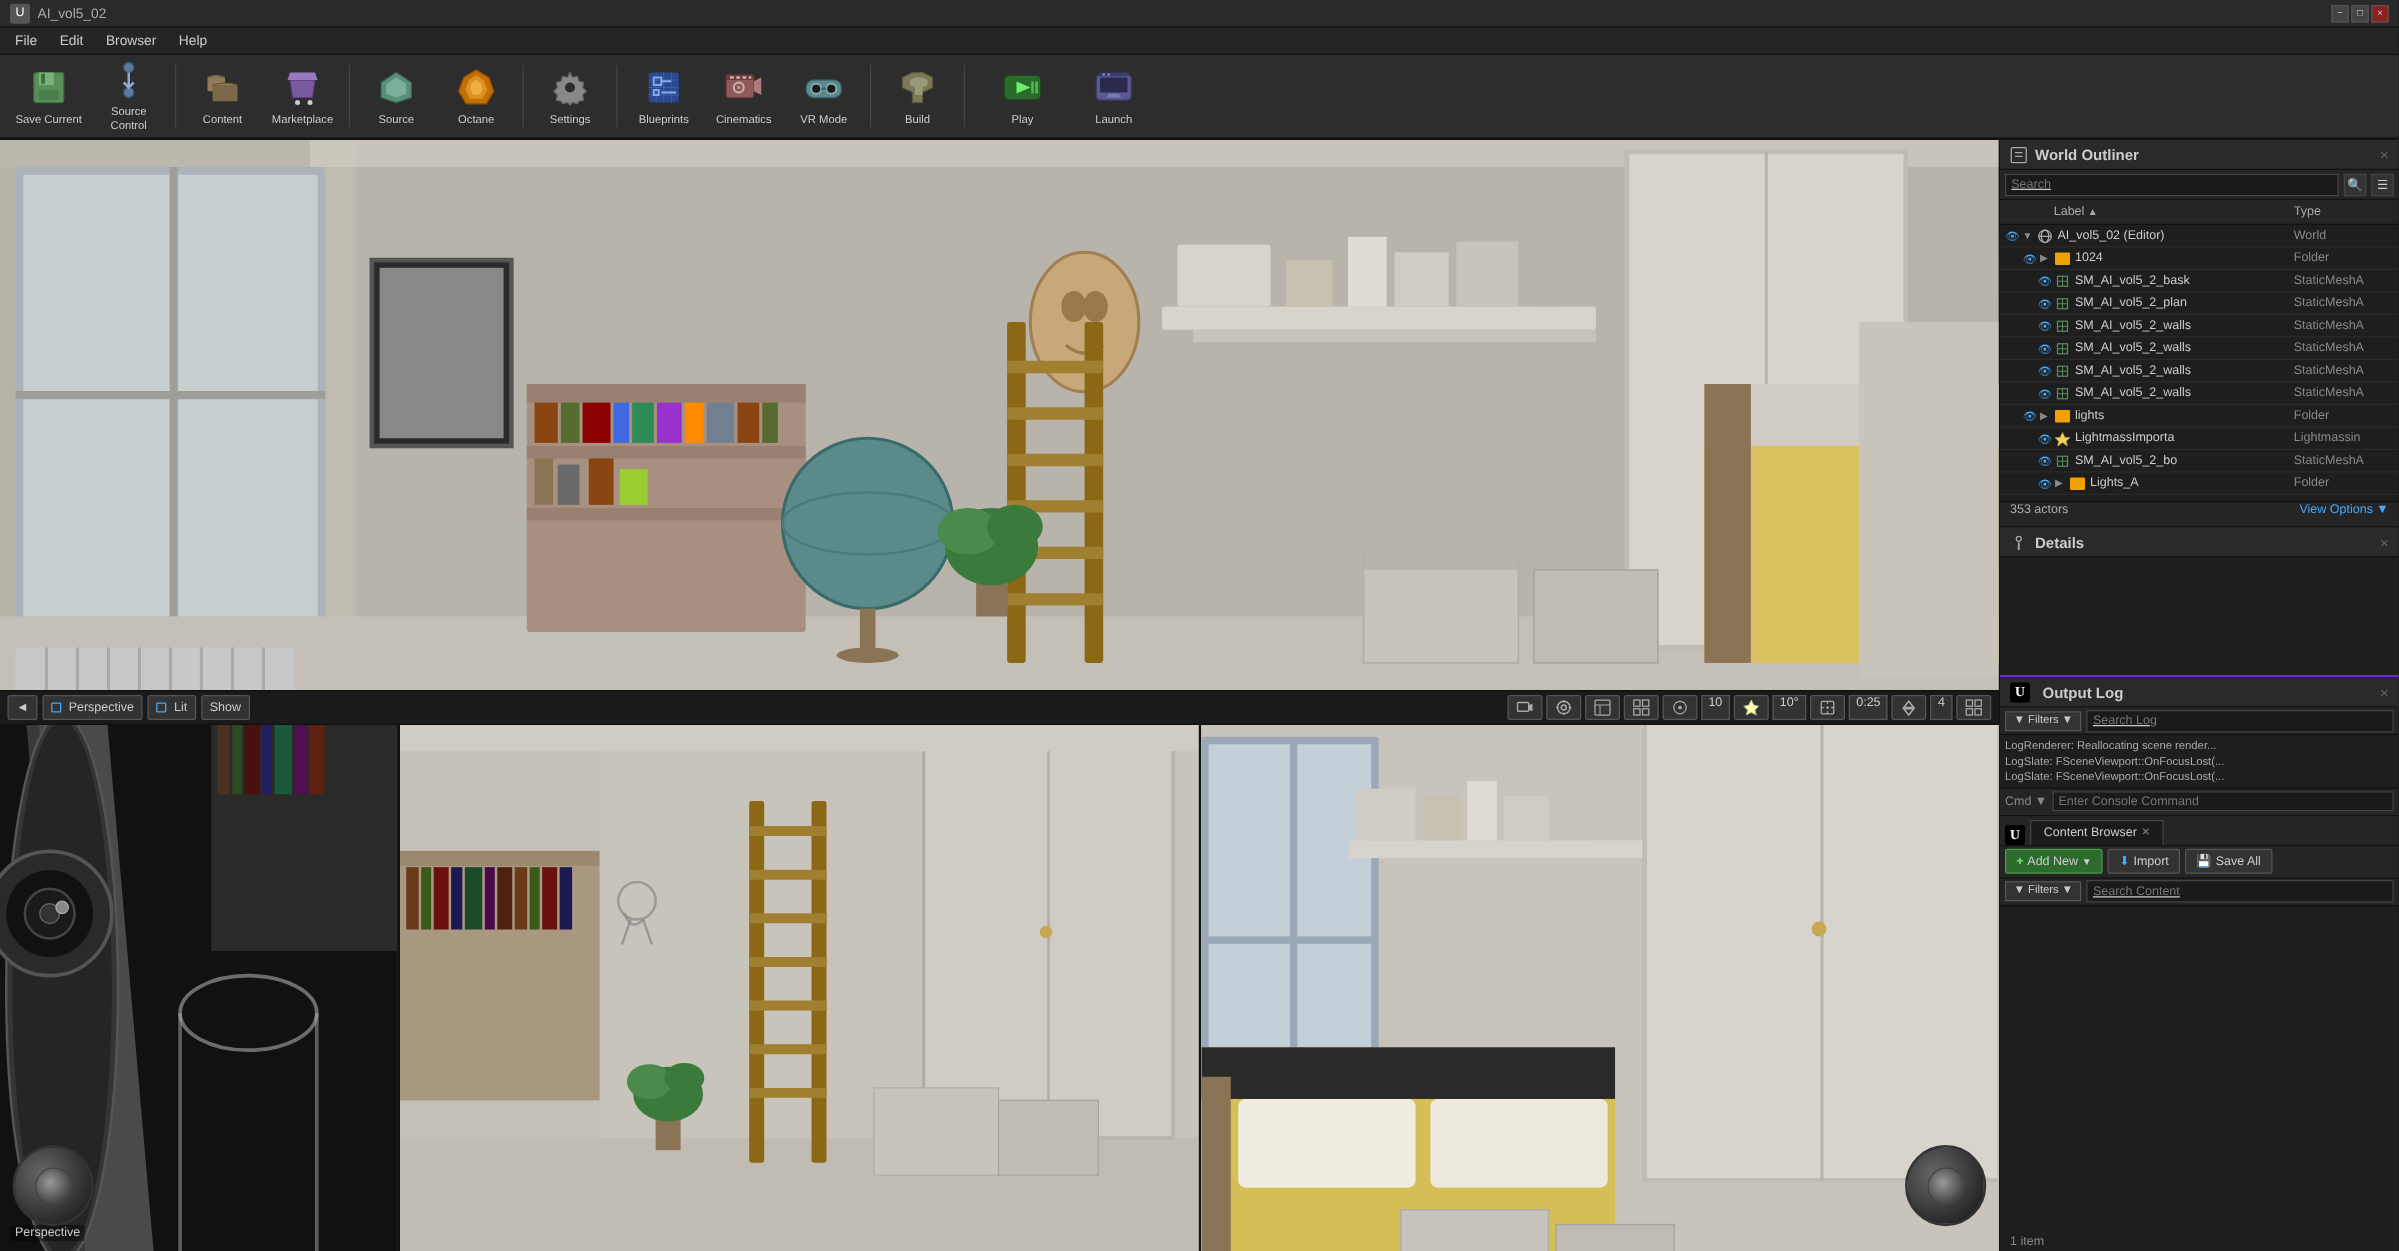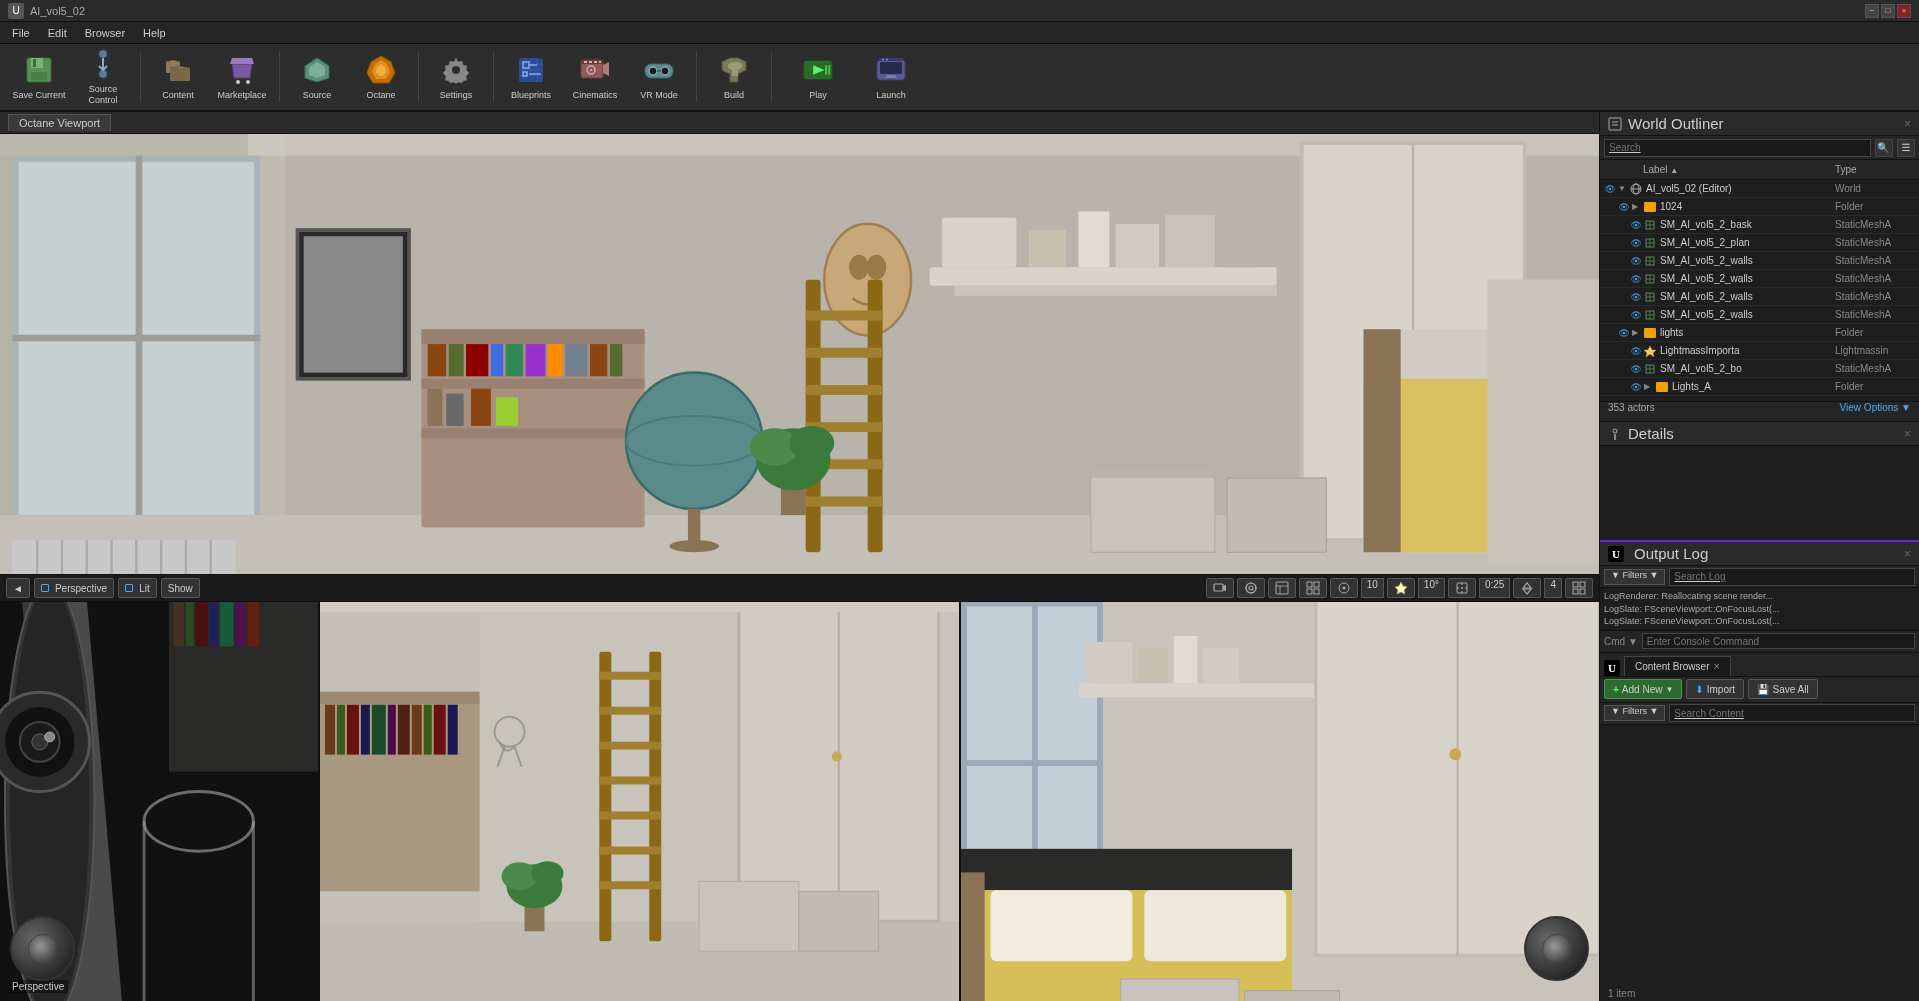--- a/index.html
+++ b/index.html
@@ -236,23 +236,23 @@
     .panel-header {
       height: 24px;
       background: #2a2a2a;
       display: flex;
       align-items: center;
       padding: 0 8px;
       gap: 6px;
       border-bottom: 1px solid #111;
     }
     .panel-title {
-      font-size: 15px;
-      color: #ccc;
-      font-weight: normal;
+      font-size: 12px;
+      color: #ccc;
+      font-weight: bold;
     }
     .panel-icon {
       width: 14px;
       height: 14px;
       display: flex;
       align-items: center;
       justify-content: center;
     }
 
     
@@ -798,23 +798,20 @@
       </svg>
     </div>
     <div class="tb-label">Launch</div>
   </div>
 </div>
 
 <div id="main-layout">
 
   <div id="viewport-area">
 
-    <div id="octane-tab">
-      <div class="viewport-tab">Octane Viewport</div>
-    </div>
 
     <div id="top-viewport">
       <div id="top-scene">
 
         <svg width="100%" height="100%" viewBox="0 0 1290 440" preserveAspectRatio="xMidYMid slice" style="position:absolute;top:0;left:0;">
 
           <rect width="1290" height="440" fill="#b8b4ac"></rect>
 
           <rect width="1290" height="60" fill="#c8c4bc"></rect>
 

